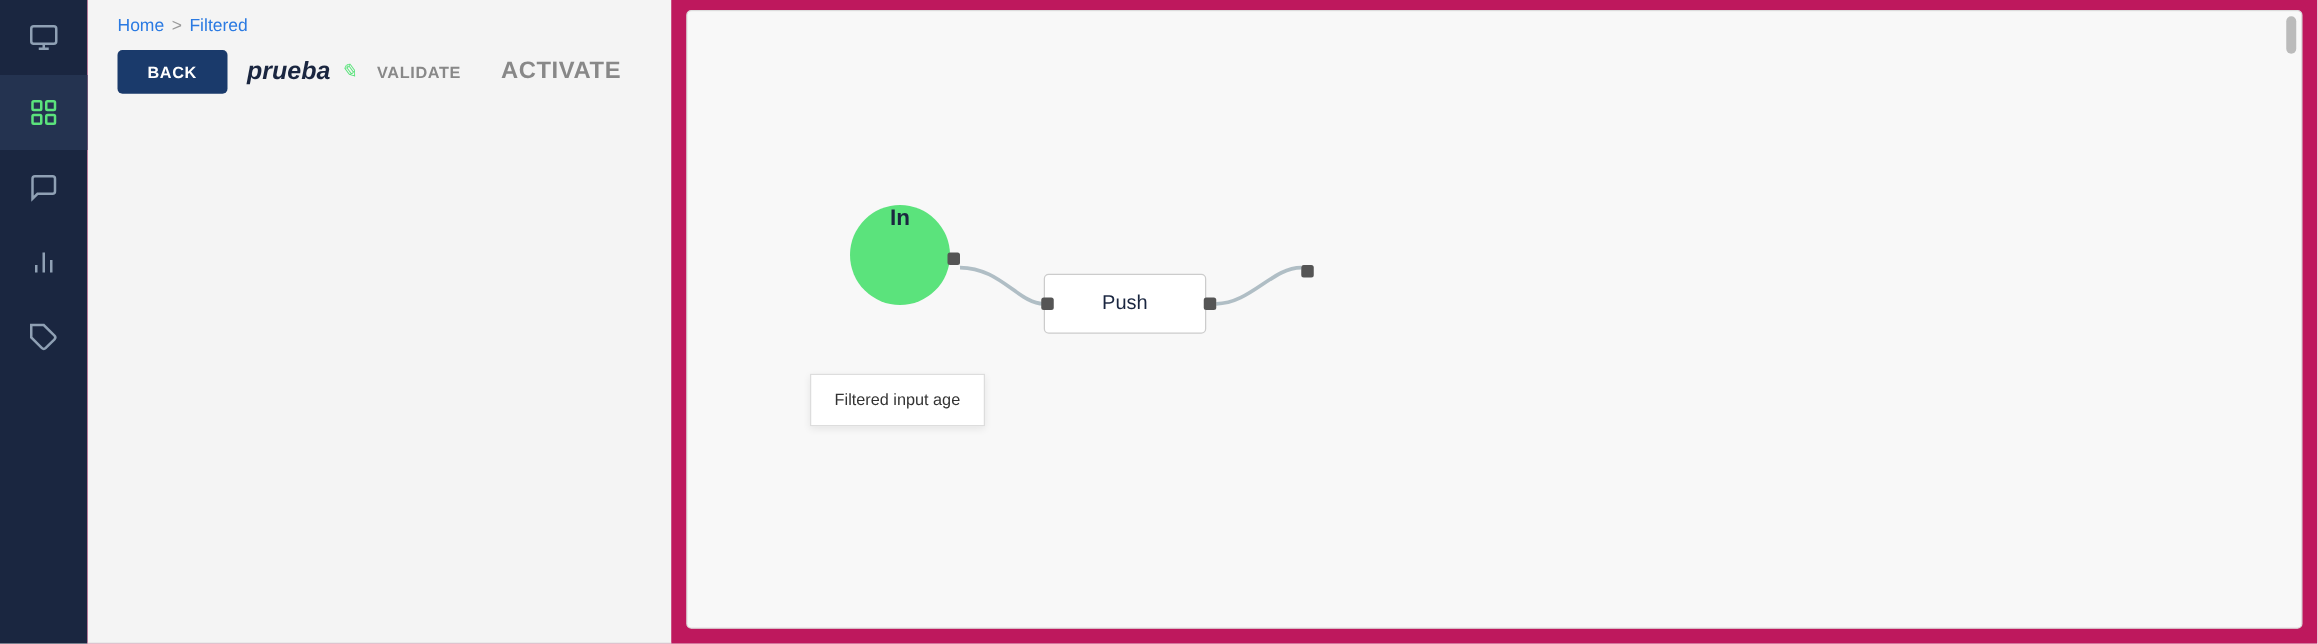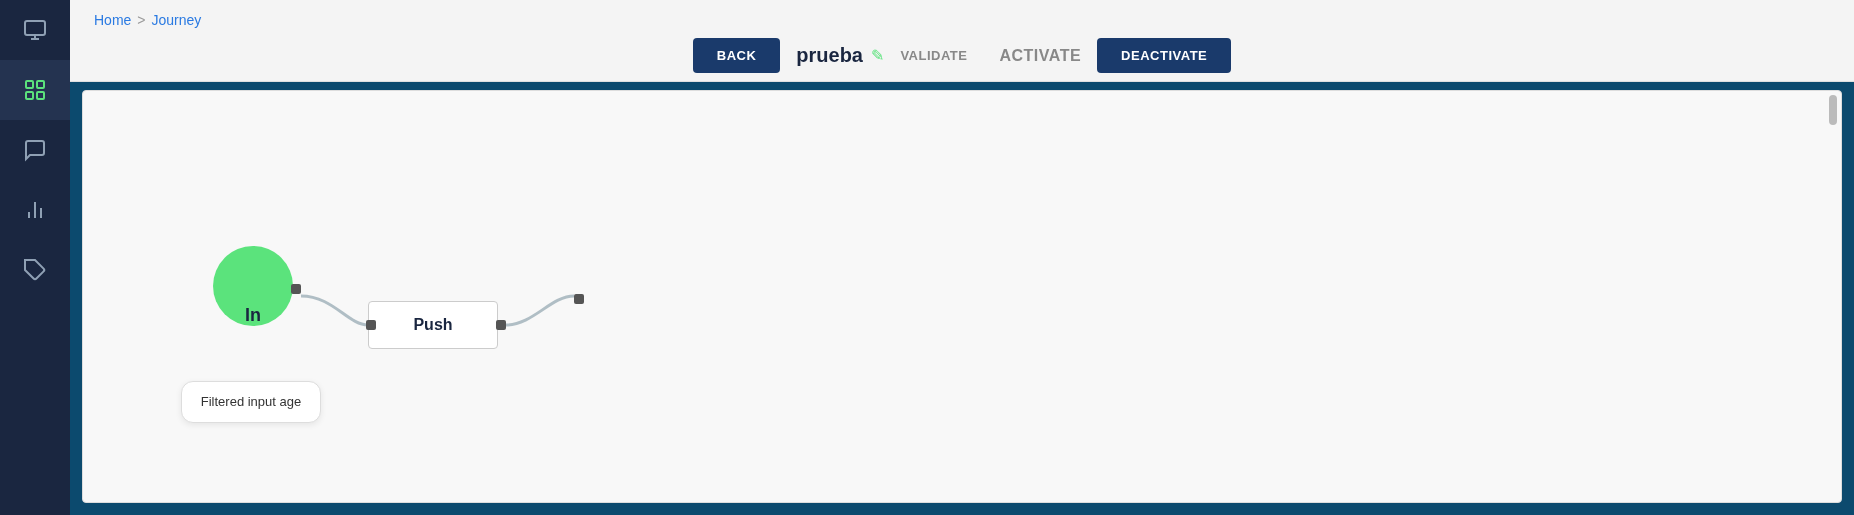--- a/index.html
+++ b/index.html
@@ -32,22 +32,21 @@
     }
     .sidebar-item svg {
       width: 24px;
       height: 24px;
     }
 
     
     .main-content {
       flex: 1;
       display: flex;
-      flex-direction: column;
-      background: #0c4a6e;
+      background: #be185d;
       overflow: hidden;
     }
 
     
     .topbar {
       background: #f4f4f4;
       padding: 12px 24px 8px 24px;
       display: flex;
       flex-direction: column;
       border-bottom: 1px solid #e0e0e0;
@@ -87,20 +86,21 @@
       border-radius: 4px;
       font-size: 13px;
       font-weight: 600;
       cursor: pointer;
       letter-spacing: 0.5px;
     }
     .page-title-row {
       display: flex;
       align-items: center;
       gap: 8px;
+      font-style: italic;
     }
     .page-title {
       font-size: 20px;
       font-weight: 700;
       color: #1a2640;
     }
     .edit-icon {
       color: #5be37c;
       cursor: pointer;
       font-size: 16px;
@@ -116,21 +116,21 @@
       font-size: 13px;
       font-weight: 600;
       cursor: pointer;
       letter-spacing: 0.5px;
       padding: 8px 16px;
     }
     .btn-activate {
       background: transparent;
       color: #888;
       border: none;
-      font-size: 16px;
+      font-size: 19px;
       font-weight: 600;
       cursor: pointer;
       letter-spacing: 0.5px;
       padding: 8px 16px;
     }
     .btn-deactivate {
       background: #1a3a6b;
       color: #fff;
       border: none;
       padding: 10px 24px;
@@ -161,21 +161,21 @@
     
     .node-in {
       position: absolute;
       left: 130px;
       top: 155px;
       width: 80px;
       height: 80px;
       background: #5be37c;
       border-radius: 50%;
       display: flex;
-      align-items: flex-end;
+      align-items: flex-start;
       justify-content: center;
       font-weight: 700;
       font-size: 18px;
       color: #1a2640;
       cursor: pointer;
       z-index: 2;
     }
     .node-in-connector {
       position: absolute;
       left: 208px;
@@ -193,21 +193,21 @@
       left: 285px;
       top: 210px;
       width: 130px;
       height: 48px;
       background: #fff;
       border: 1.5px solid #ccc;
       border-radius: 4px;
       display: flex;
       align-items: center;
       justify-content: center;
-      font-weight: 700;
+      font-weight: 400;
       font-size: 16px;
       color: #1a2640;
       cursor: pointer;
       z-index: 2;
     }
     .node-push-connector-left {
       position: absolute;
       left: 283px;
       top: 229px;
       width: 10px;
@@ -267,21 +267,21 @@
     }
 
     
     .node-label {
       position: absolute;
       left: 98px;
       top: 290px;
       width: 140px;
       background: #fff;
       border: 1px solid #ddd;
-      border-radius: 12px;
+      border-radius: 0;
       padding: 10px;
       text-align: center;
       font-size: 13px;
       color: #333;
       line-height: 1.5;
       box-shadow: 0 2px 6px rgba(0,0,0,0.08);
     }
 
     
     .canvas-scrollbar {
@@ -332,34 +332,33 @@
     </svg>
   </div>
 </nav>
 
 <div class="main-content">
 
   <div class="topbar">
     <div class="breadcrumb">
       <a class="breadcrumb-home">Home</a>
       <span class="breadcrumb-sep">&gt;</span>
-      <span class="breadcrumb-current">Journey</span>
+      <span class="breadcrumb-current">Filtered</span>
     </div>
     <div class="topbar-actions">
       <div class="topbar-left">
         <button class="btn-back">BACK</button>
         <div class="page-title-row">
           <span class="page-title">prueba</span>
           <span class="edit-icon">✎</span>
         </div>
       </div>
       <div class="topbar-right">
         <button class="btn-validate">VALIDATE</button>
         <button class="btn-activate">ACTIVATE</button>
-        <button class="btn-deactivate">DEACTIVATE</button>
       </div>
     </div>
   </div>
 
   <div class="canvas-area">
     <div class="diagram">
 
       <svg class="connector-svg">
 
         <path d="M218 205 C250 205, 265 234, 285 234" stroke="#b0bec5" stroke-width="3" fill="none"></path>

